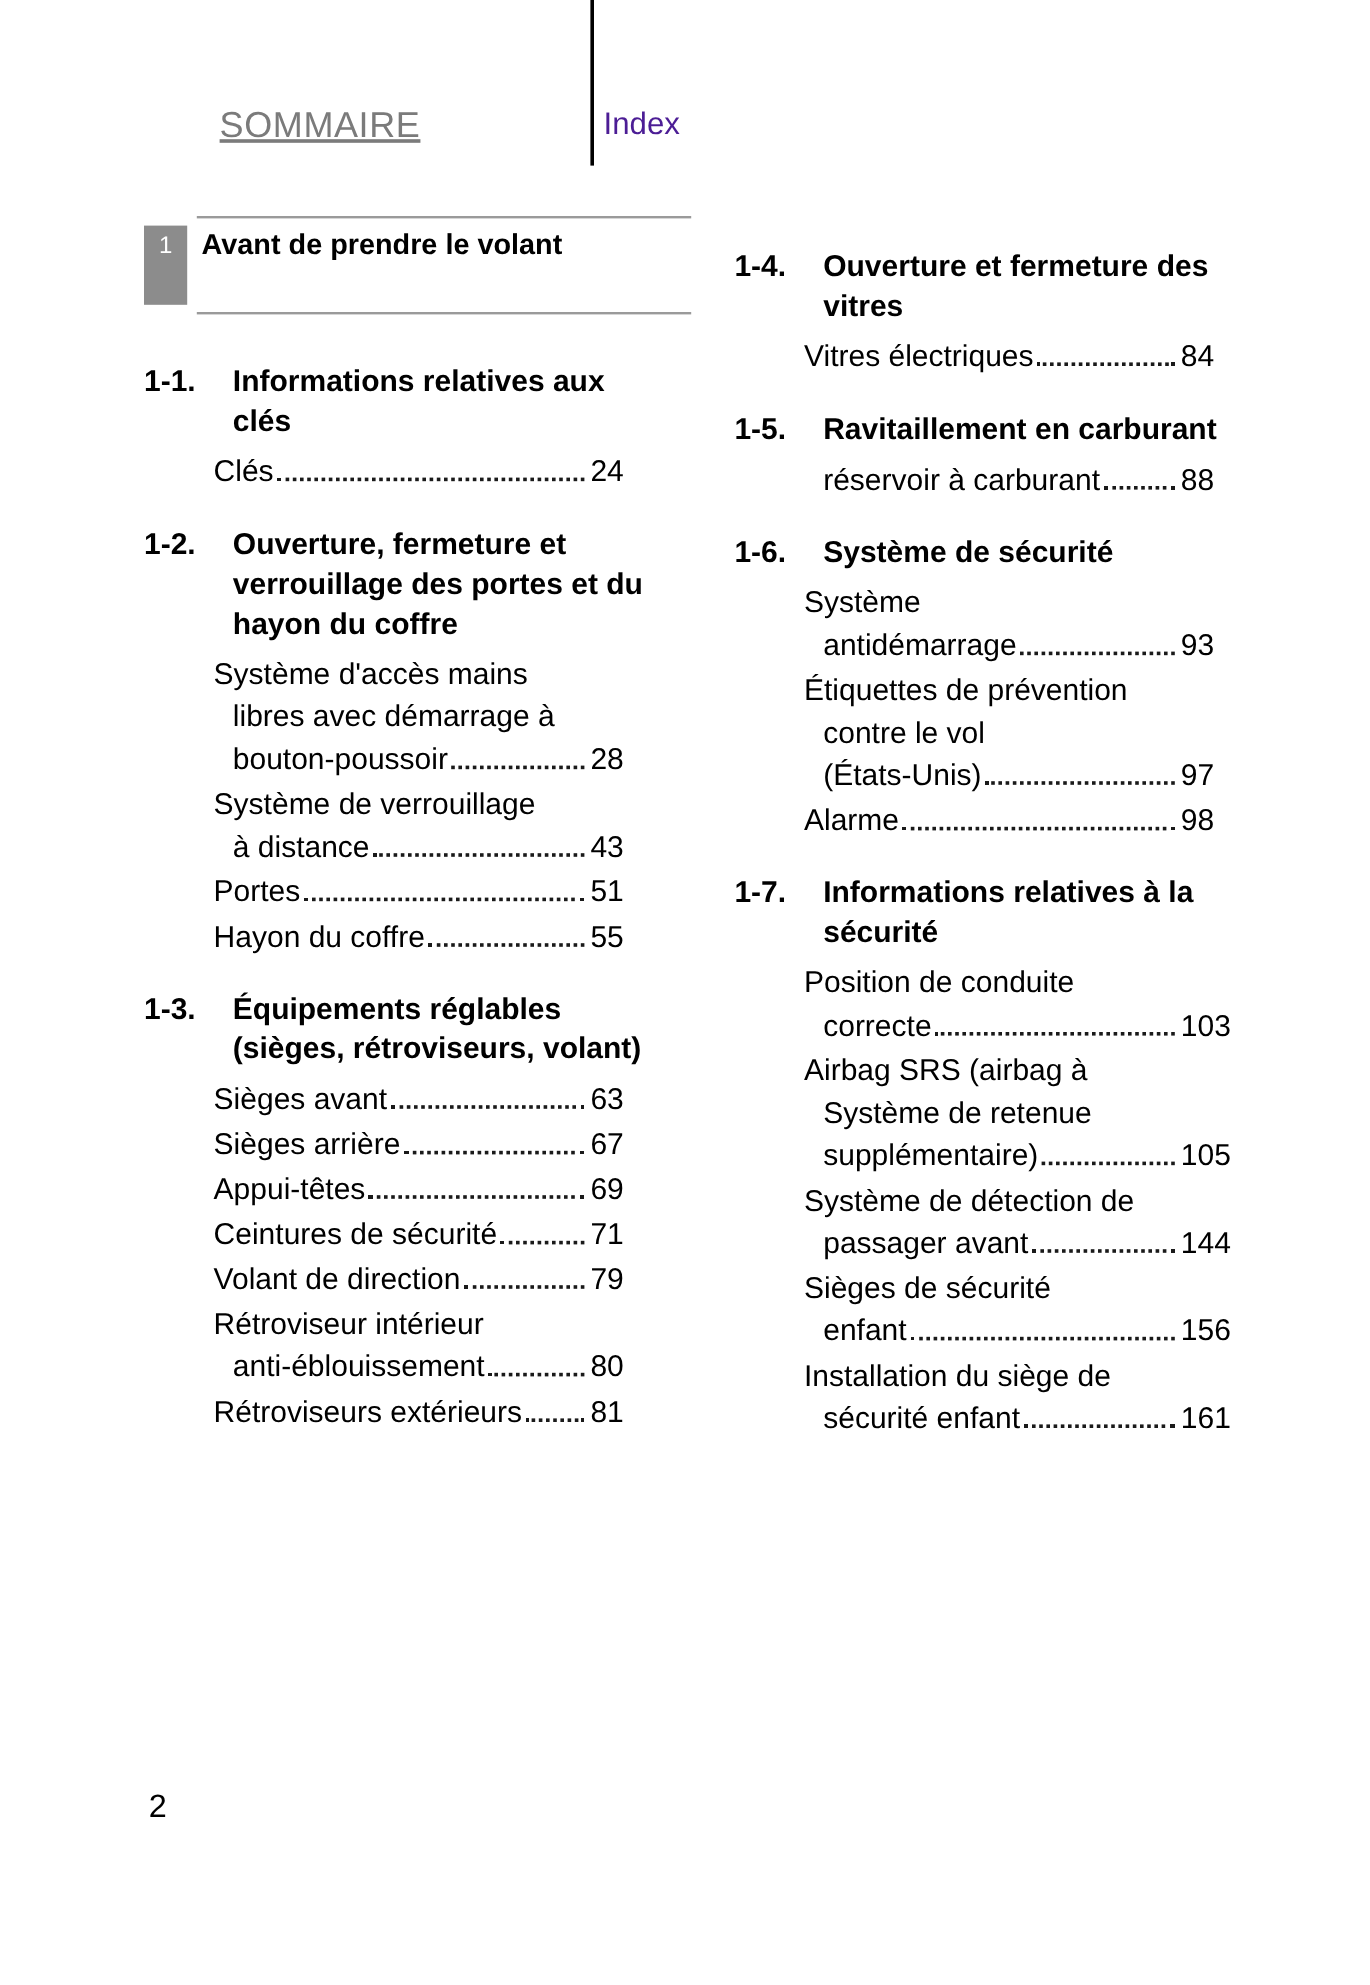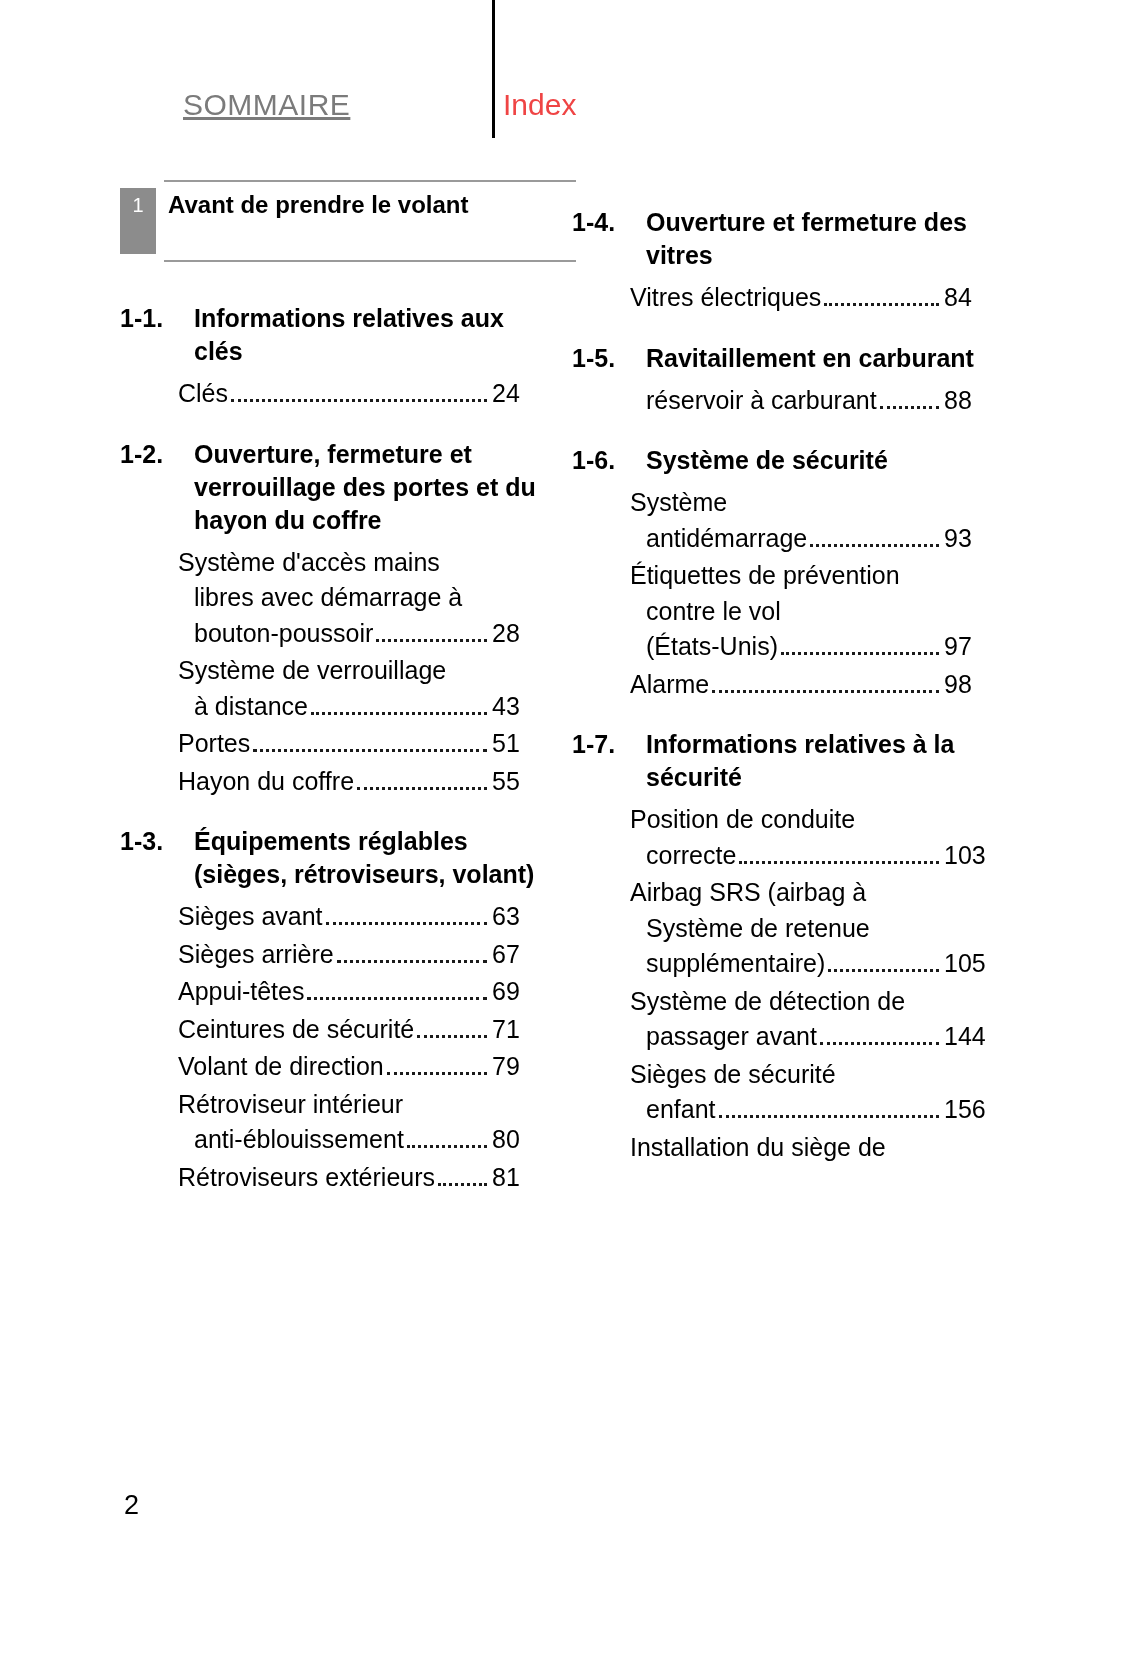--- a/index.html
+++ b/index.html
@@ -39,37 +39,37 @@
     top: 0;
     font-size: 30px;
     color: #7b7b7b;
     letter-spacing: 0.5px;
     text-decoration: underline;
   }
   .header .index {
     position: absolute;
     left: 503px;
     top: 0;
-    font-size: 30px;
-    color: #ef4444;
+    font-size: 26px;
+    color: #4c1d95;
   }
 
   .content {
     position: absolute;
     left: 0;
     top: 180px;
     width: 1142px;
   }
 
   .col {
     position: absolute;
     top: 0;
   }
   .col-left { left: 120px; width: 420px; }
-  .col-right { left: 572px; width: 420px; }
+  .col-right { left: 612px; width: 420px; }
 
   
   .chapter {
     position: relative;
     margin-bottom: 40px;
   }
   .chapter .rule-top,
   .chapter .rule-bottom {
     height: 2px;
     background: #9a9a9a;
@@ -348,19 +348,24 @@
         <div class="entry wrap">
           <span class="l1" style="padding-left: 0px;">Sièges de sécurité</span>
           <div class="lastline">
             <span class="label">enfant</span>
             <span class="dots"></span>
             <span class="page">156</span>
           </div>
         </div>
         <div class="entry wrap">
           <span class="l1" style="padding-left: 0px;">Installation du siège de</span>
+          <div class="lastline">
+            <span class="label">sécurité enfant</span>
+            <span class="dots"></span>
+            <span class="page">161</span>
+          </div>
         </div>
       </div>
   </div>
 
 </div>
 
 <div class="page-number">2</div>
 
 </body></html>

